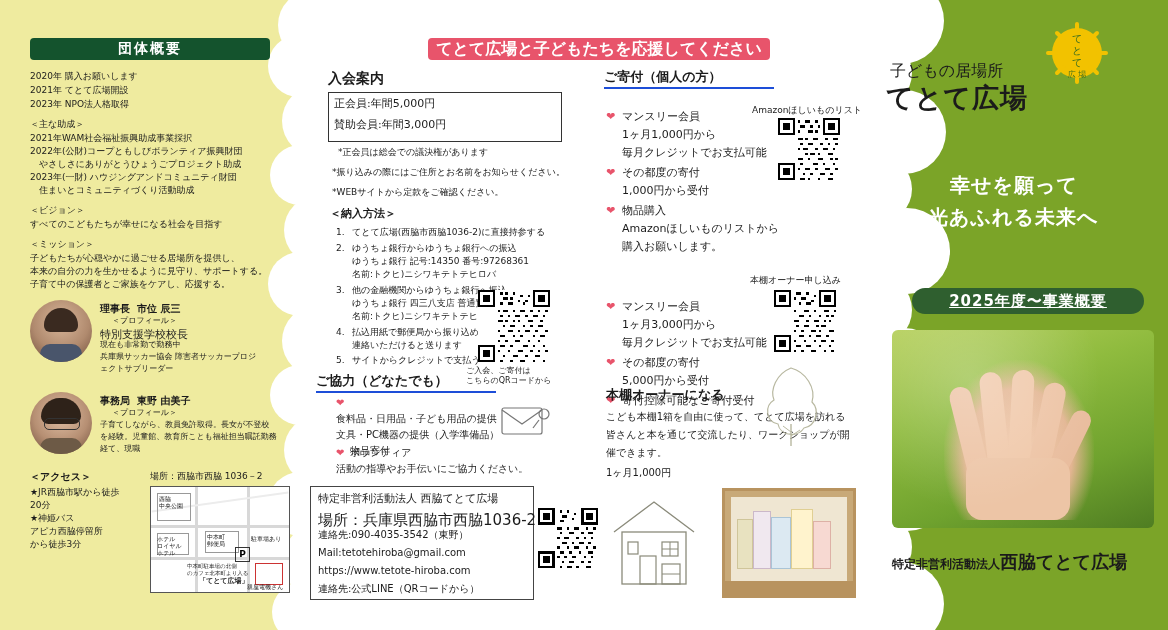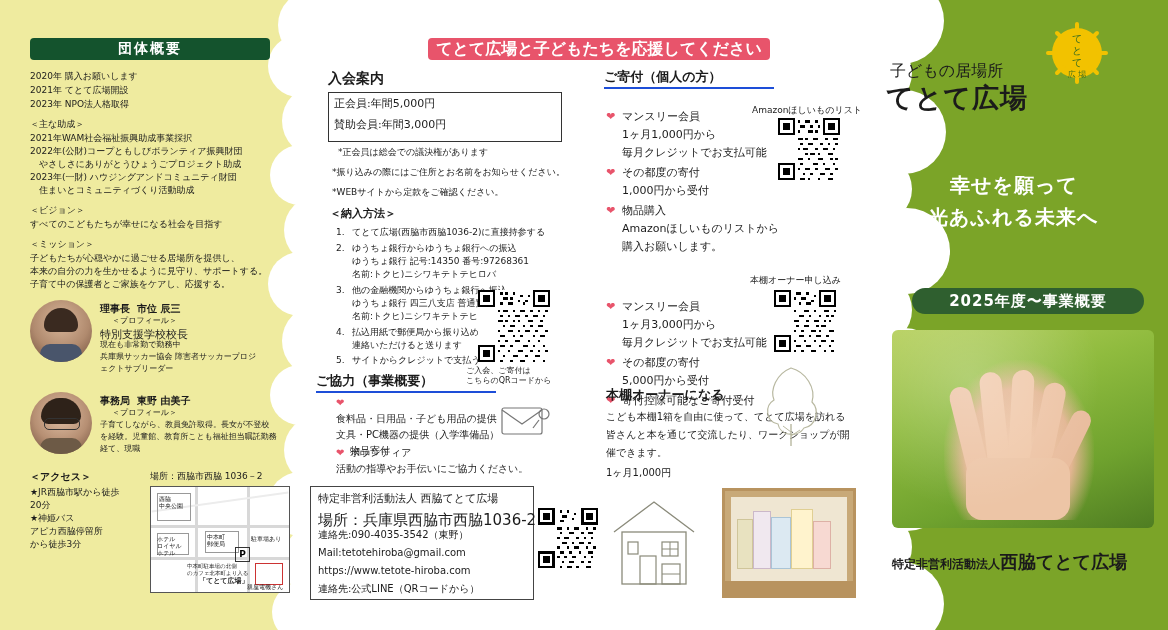--- a/index.html
+++ b/index.html
@@ -43,21 +43,21 @@
   .cloud-left .b{position:absolute;background:#ffffff;border-radius:50%;}
 
   
   .t{position:absolute;white-space:pre;line-height:1.35;color:#1b1b1b;}
   .ttl-bar{
     position:absolute;border-radius:4px;color:#fff;font-weight:bold;
     text-align:center;letter-spacing:2px;
   }
   .navy{background:#14532d;font-family:Liberation Mono, monospace;}
   .red{background:#e8546b;}
-  .greenbar{background:#2f5f2f;}
+  .greenbar{background:#2f5f2f;text-decoration:underline;}
 
   
   .head-ul{
     position:absolute;font-weight:bold;color:#1b1b1b;
     border-bottom:2px solid #1d4ed8;padding-bottom:1px;
   }
   .head-plain{position:absolute;font-weight:bold;color:#1b1b1b;}
 
   .heart{color:#e8546b;}
 
@@ -319,21 +319,21 @@
         <rect x="22" y="28" width="1" height="1"></rect>
           <rect x="26" y="28" width="1" height="1"></rect>
         <rect x="20" y="2" width="1" height="1"></rect>
           <rect x="19" y="4" width="1" height="1"></rect>
       </g>
     </svg>
   </div>
   <div class="t" style="left:466px;top:366px;font-size:8px;line-height:1.3;">ご入会、ご寄付は
 こちらのQRコードから</div>
 
-  <div class="head-ul" style="left:316px;top:372px;font-size:13px;width:180px;">ご協力（事業概要）</div>
+  <div class="head-ul" style="left:316px;top:372px;font-size:13px;width:180px;">ご協力（どなたでも）</div>
 
   <div class="t heart" style="left:336px;top:396px;font-size:10px;">❤</div>
   <div class="t" style="left:350px;top:396px;font-size:10px;margin-top:48px;">物品寄付</div>
   <div class="t" style="left:336px;top:412px;font-size:10px;">食料品・日用品・子ども用品の提供</div>
   <div class="t" style="left:336px;top:428px;font-size:10px;">文具・PC機器の提供（入学準備品）</div>
 
   <div class="t heart" style="left:336px;top:446px;font-size:10px;">❤</div>
   <div class="t" style="left:350px;top:446px;font-size:10px;">ボランティア</div>
   <div class="t" style="left:336px;top:462px;font-size:10px;">活動の指導やお手伝いにご協力ください。</div>
 

